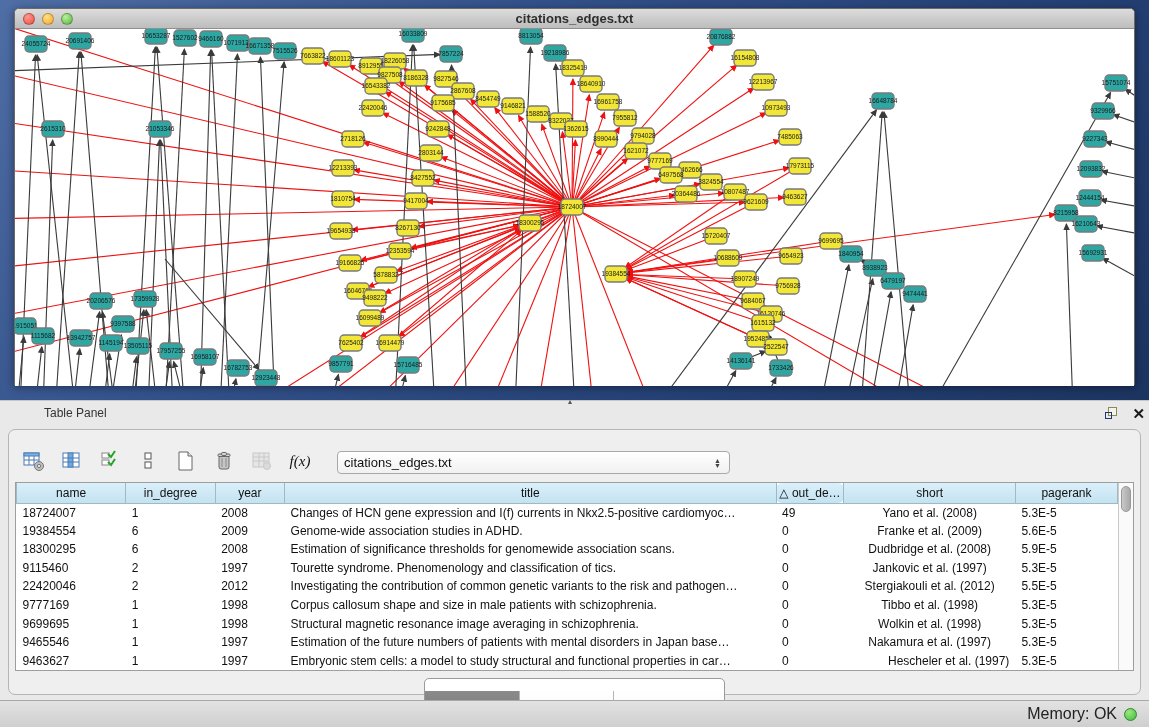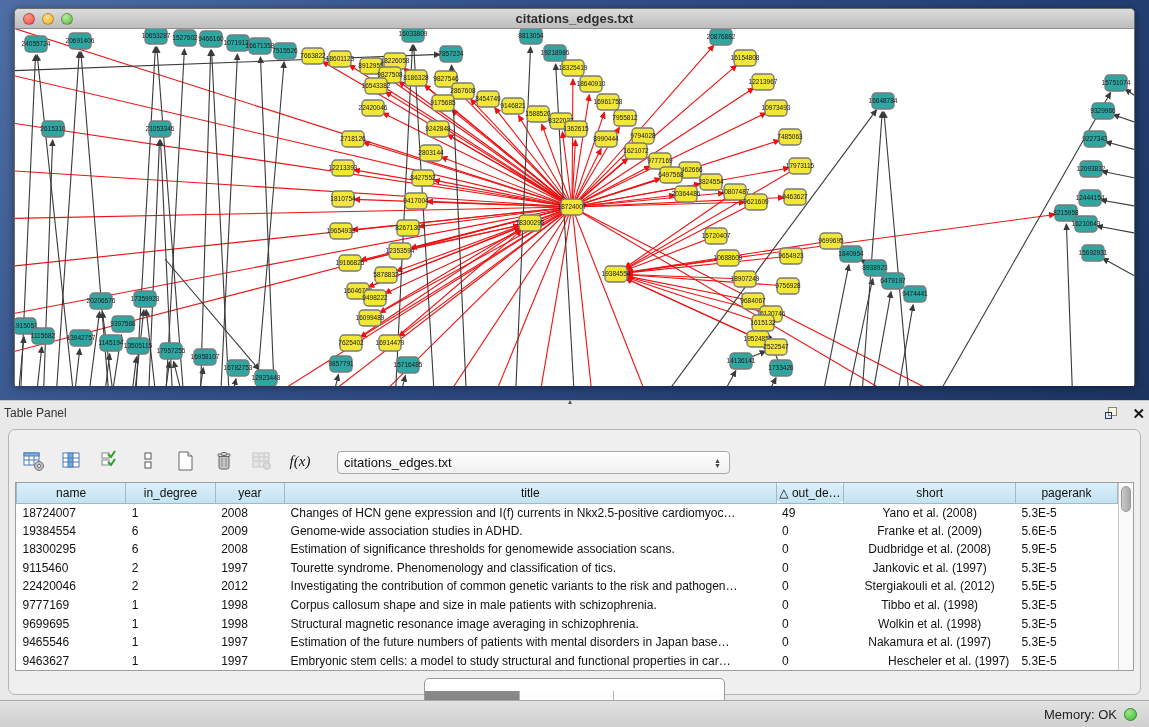--- a/index.html
+++ b/index.html
@@ -21,21 +21,21 @@
   .light.yel { background:radial-gradient(circle at 35% 30%, #ffe08a, #f5a623); }
   .light.grn { background:radial-gradient(circle at 35% 30%, #b8f0a0, #58b43c); }
   .win-title { position:absolute; left:0; right:0; text-align:center; font-size:13px;
     font-weight:bold; color:#2e2e2e; pointer-events:none; }
   .net-canvas { flex:1; background:#fff; }
   .net-canvas svg { display:block; width:100%; height:100%; }
 
   
   .table-panel { position:absolute; left:0; top:400px; width:1149px; height:300px;
     background:#e9e9e9; border-top:1px solid #c6c6c6; }
-  .tp-header { height:24px; display:flex; align-items:center; padding:0 4px; }
+  .tp-header { height:24px; display:flex; align-items:center; padding:0 4px;margin-left:40px; }
   .tp-title { font-size:12px; color:#333; }
   .tp-header-icons { margin-left:auto; display:flex; align-items:center; gap:14px; }
   .float-icon { position:relative; width:13px; height:13px; }
   .float-icon .sq1 { position:absolute; left:3px; top:0; width:9px; height:9px;
     border:1px solid #8a8a5a; background:#f4f4ec; }
   .float-icon .sq2 { position:absolute; left:0; top:5px; width:7px; height:7px;
     border:1px solid #23356b; background:transparent; }
   .close-x { font-size:15px; font-weight:bold; color:#1a1a1a; line-height:13px; cursor:default; }
   .split-handle { position:absolute; left:568px; top:-4px; font-size:8px; color:#555; }
 
@@ -69,21 +69,21 @@
     background:#fff; box-shadow:0 1px 0 rgba(255,255,255,.7); }
   .seg button { border:none; background:linear-gradient(#ffffff,#ededed); font-size:13px;
     color:#1a1a1a; padding:18px 14px; border-right:1px solid #b5b5b5; font-family:inherit;margin-top:12px; }
   .seg button:last-child { border-right:none; }
   .seg button.sel { background:linear-gradient(#8a8a8a,#6f6f6f); color:#e9e9e9; }
 
   
   .statusbar { position:absolute; left:0; top:700px; width:1149px; height:27px;
     background:linear-gradient(#e2e2e2,#cfcfcf); border-top:1px solid #a8a8a8;
     display:flex; align-items:center; justify-content:flex-end; padding-right:12px; gap:7px; }
-  .statusbar .lbl { font-size:13px; color:#222; }
+  .statusbar .lbl { font-size:16px; color:#222; }
   .mem-dot { width:13px; height:13px; border-radius:50%; border:1px solid #2c8a2c;
     background:radial-gradient(circle at 35% 30%, #9fe87f, #3dbb3d); }
 </style>
 </head>
 <body>
 
 <div class="desktop">
   <div class="net-window">
     <div class="titlebar">
       <div class="lights">

